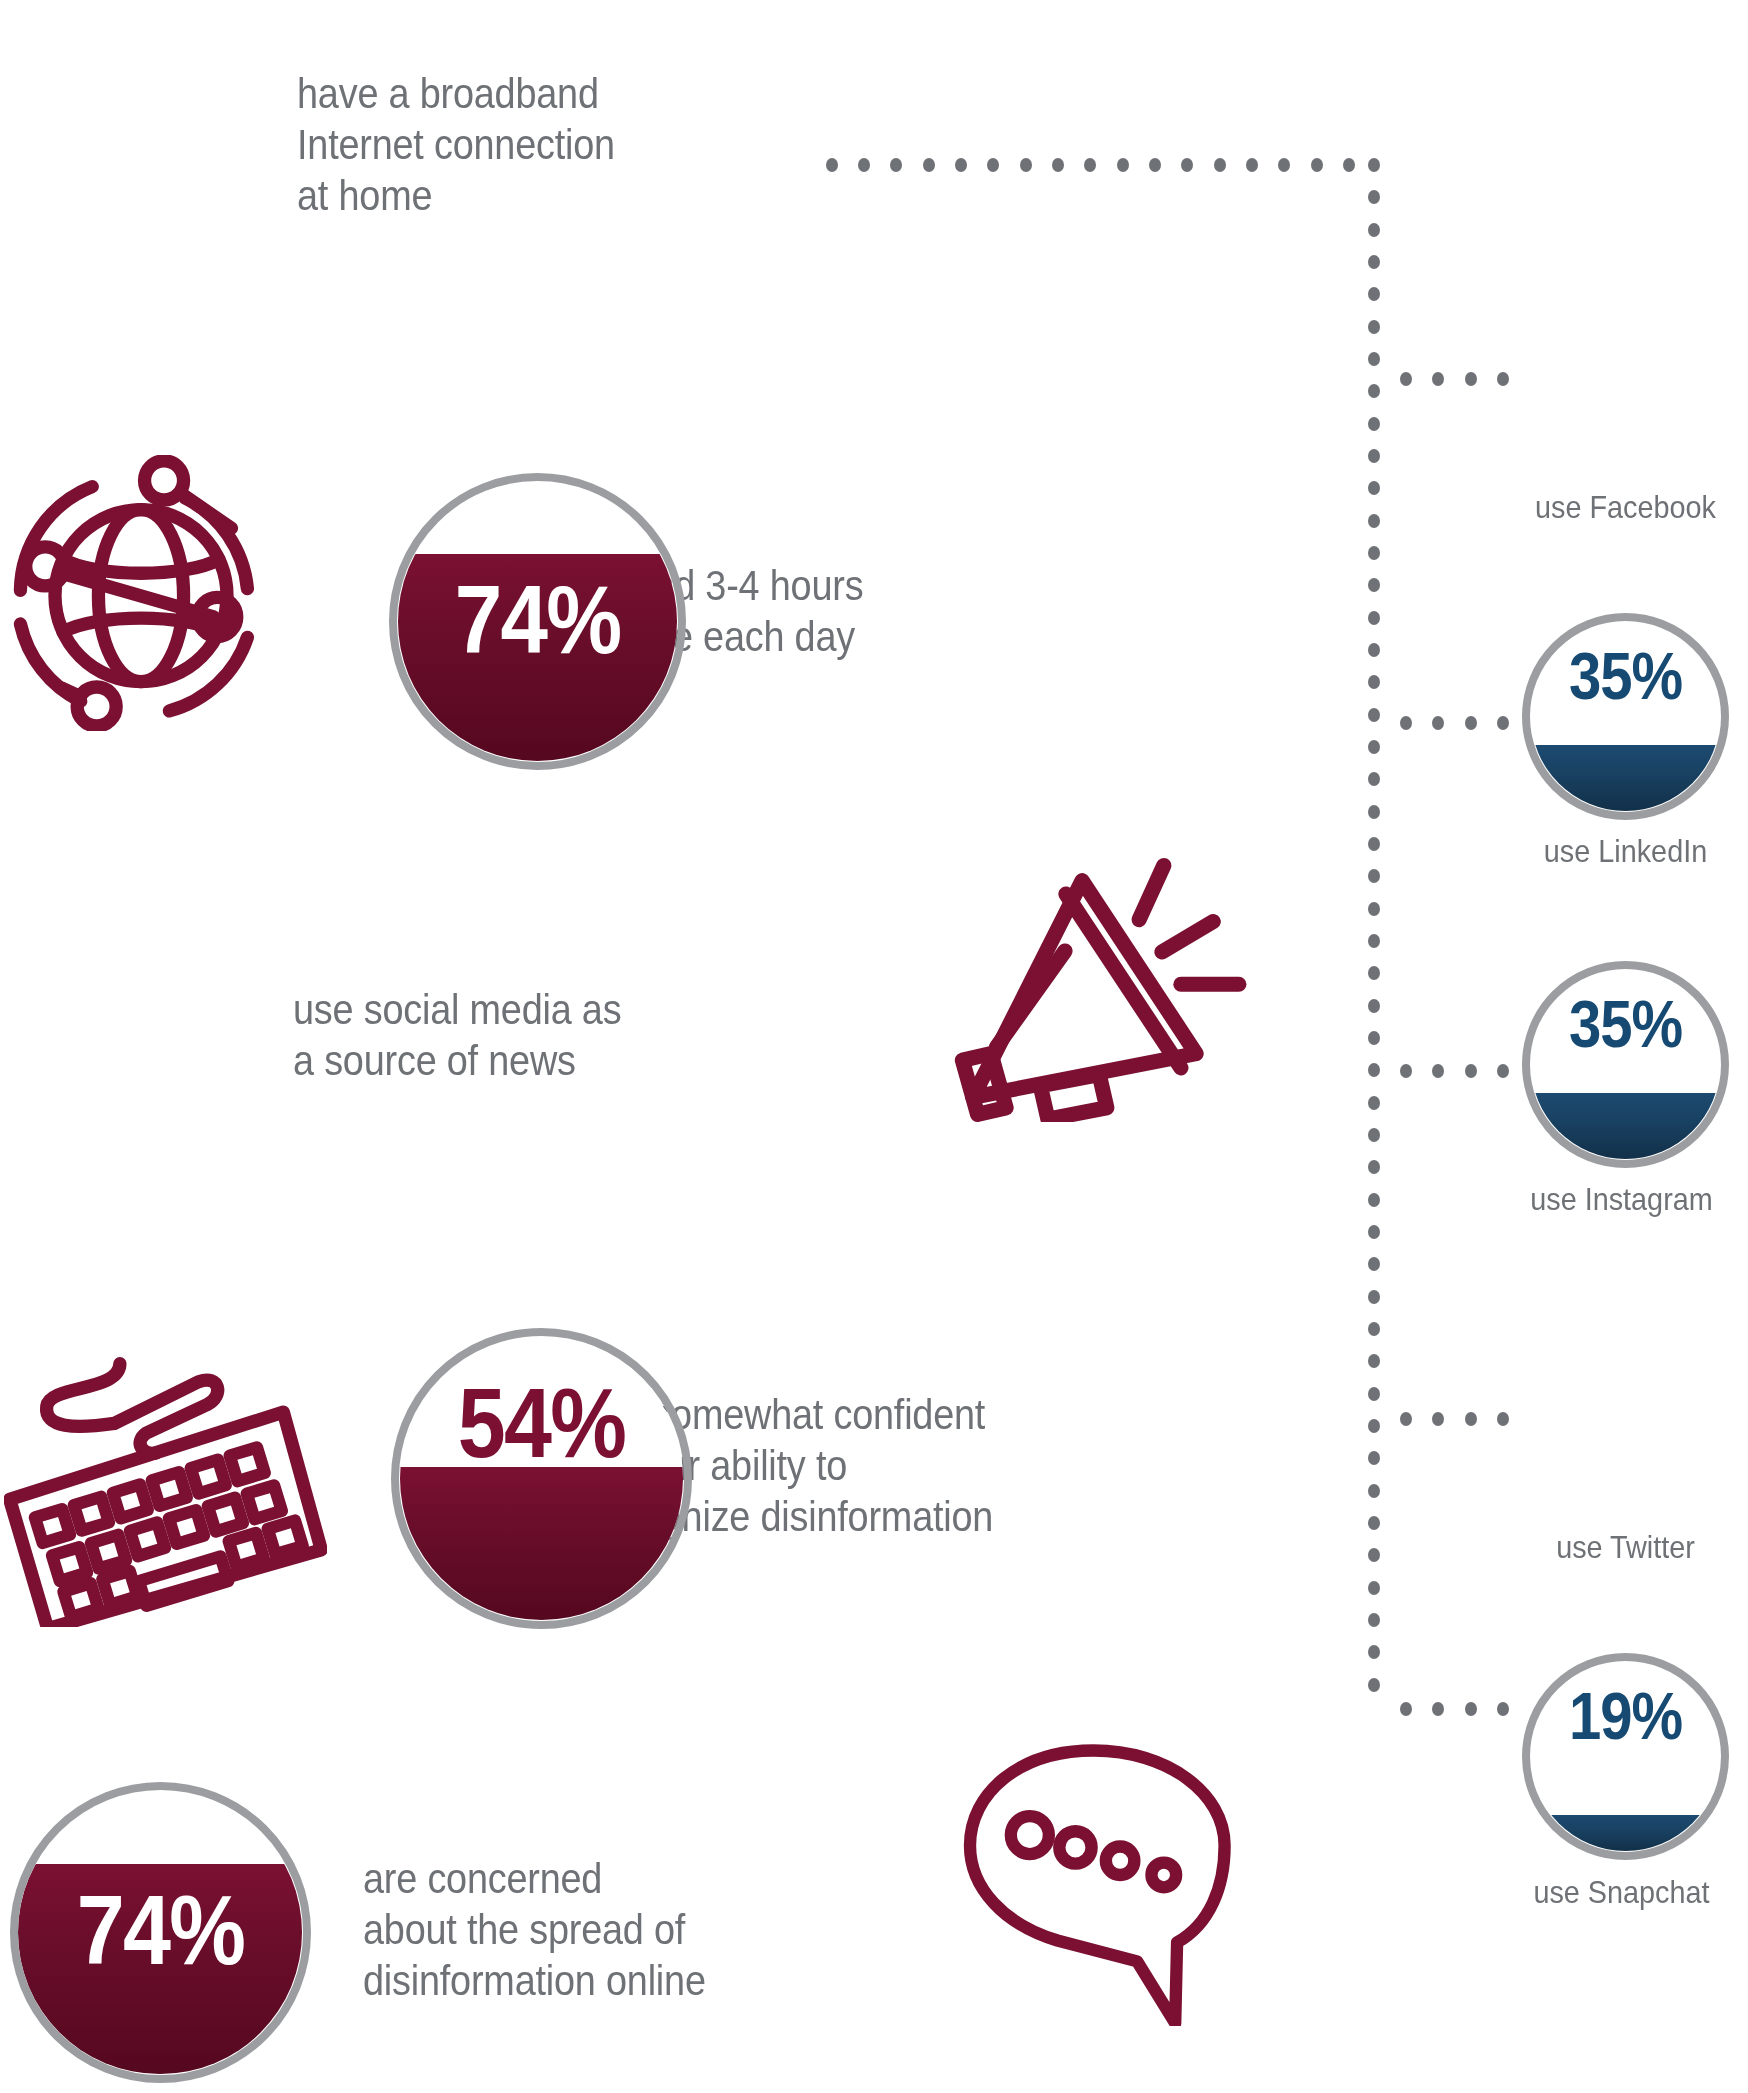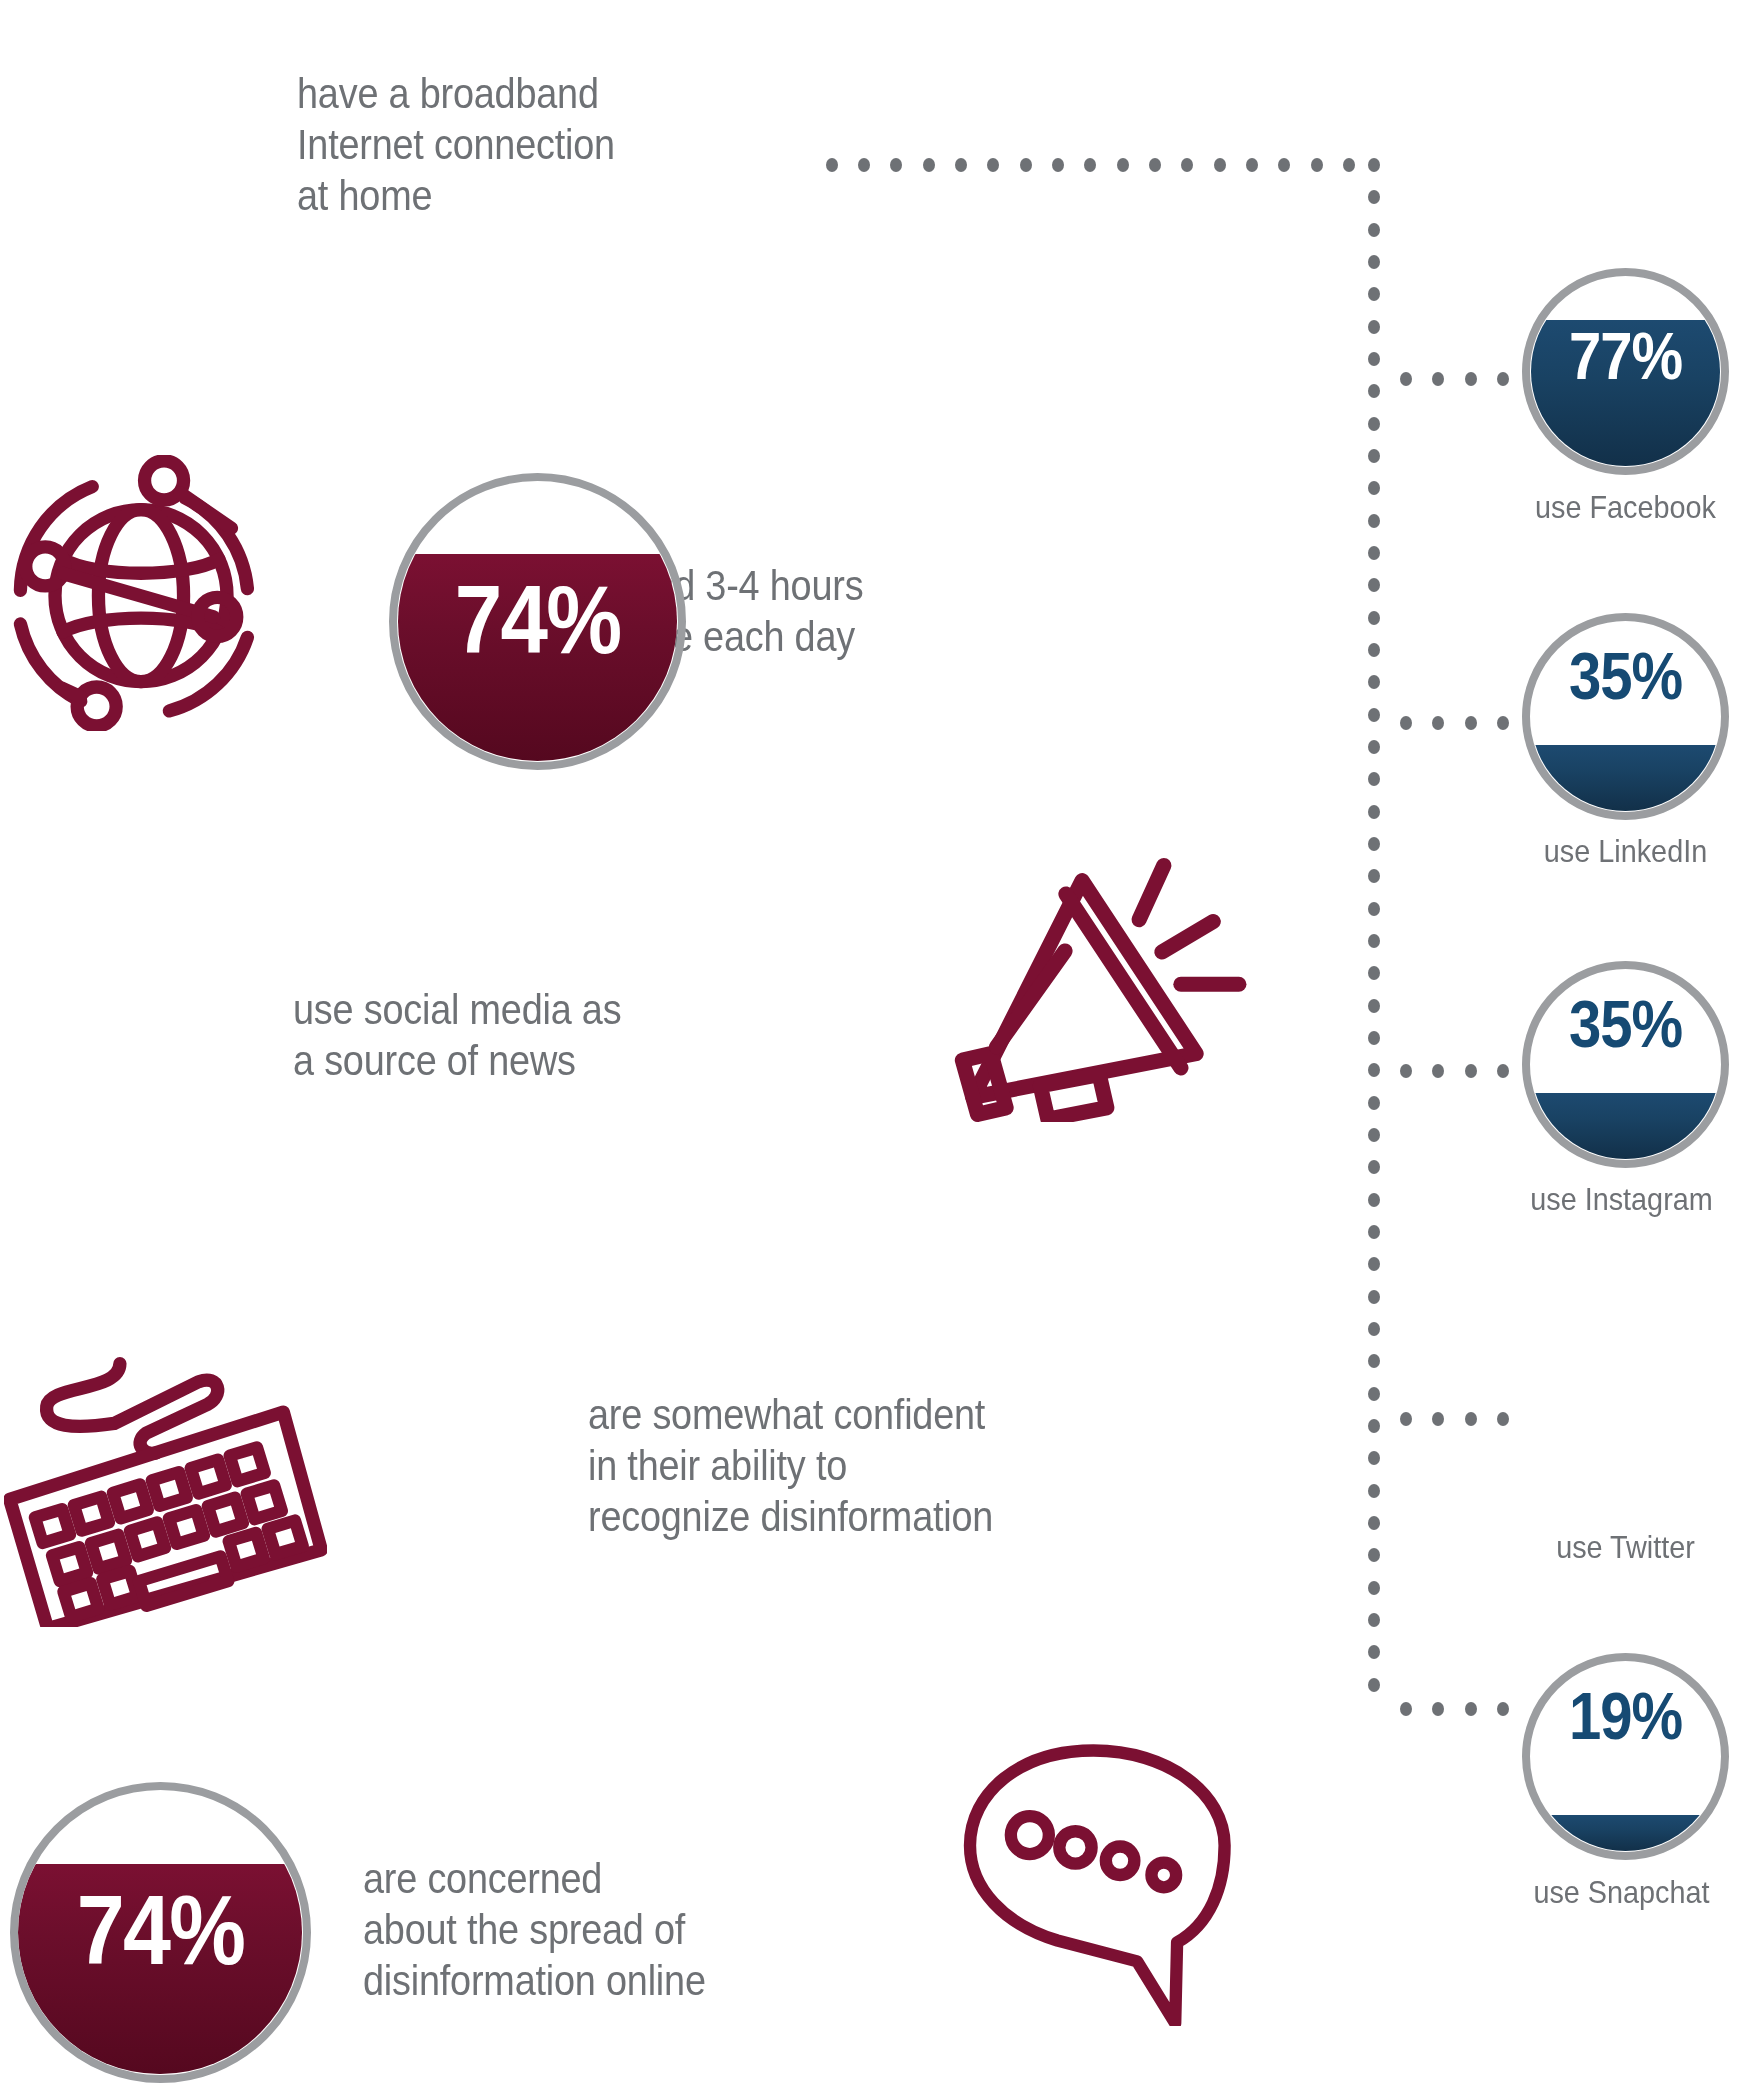--- a/index.html
+++ b/index.html
@@ -260,20 +260,27 @@
         <rect x="259" y="165" width="30" height="28" transform="rotate(-17 274 179)"></rect>
         <rect x="66" y="268" width="30" height="28" transform="rotate(-17 81 282)"></rect>
         <rect x="107" y="255" width="30" height="28" transform="rotate(-17 122 269)"></rect>
         <rect x="240" y="215" width="30" height="28" transform="rotate(-17 255 229)"></rect>
         <rect x="281" y="202" width="30" height="28" transform="rotate(-17 296 216)"></rect>
         <path d="M142 262 L228 236 L236 262 L150 288 Z"></path>
       </g>
     </svg>
   </div>
 
+  <div class="gauge" style="left:391px;top:1328px;width:301px;height:301px;">
+    <div class="well">
+      <div class="fluid maroon" style="height:54%;"></div>
+    </div>
+    <div class="ring"></div>
+    <div class="pct maroon-text" style="top:46px;font-size:98px;">54%</div>
+  </div>
   <div class="stmt" style="left:588px;top:1389px;width:504px;">are somewhat confident
 in their ability to
 recognize disinformation</div>
 
   <div class="deco" style="left:951px;top:1741px;width:285px;height:285px;">
     <svg viewBox="0 0 300 300" width="285" height="285" fill="none" stroke="#7b1032" stroke-width="13" stroke-linecap="round" stroke-linejoin="round">
       <path d="M150 10 C72 10 20 55 20 110 C20 155 56 193 112 210 L196 232 L236 297 L238 212 C272 193 288 154 288 110 C288 55 228 10 150 10 Z"></path>
       <circle cx="83" cy="99" r="20"></circle>
       <circle cx="131" cy="112" r="17"></circle>
       <circle cx="178" cy="126" r="15"></circle>
@@ -285,27 +292,20 @@
     <div class="well">
       <div class="fluid maroon" style="height:74%;"></div>
     </div>
     <div class="ring"></div>
     <div class="pct on-fill" style="top:99px;font-size:98px;">74%</div>
   </div>
   <div class="stmt" style="left:363px;top:1853px;width:476px;">are concerned
 about the spread of
 disinformation online</div>
 
-  <div class="gauge" style="left:1522px;top:268px;width:207px;height:207px;">
-    <div class="well">
-      <div class="fluid navy" style="height:77%;"></div>
-    </div>
-    <div class="ring"></div>
-    <div class="pct on-fill" style="top:55px;font-size:66px;">77%</div>
-  </div>
   <div class="soc-label" style="left:1484px;top:491px;width:283px;">use Facebook</div>
 
   <div class="gauge" style="left:1522px;top:613px;width:207px;height:207px;">
     <div class="well">
       <div class="fluid navy" style="height:35%;"></div>
     </div>
     <div class="ring"></div>
     <div class="pct navy-text" style="top:30px;font-size:66px;">35%</div>
   </div>
   <div class="soc-label" style="left:1484px;top:835px;width:283px;">use LinkedIn</div>

